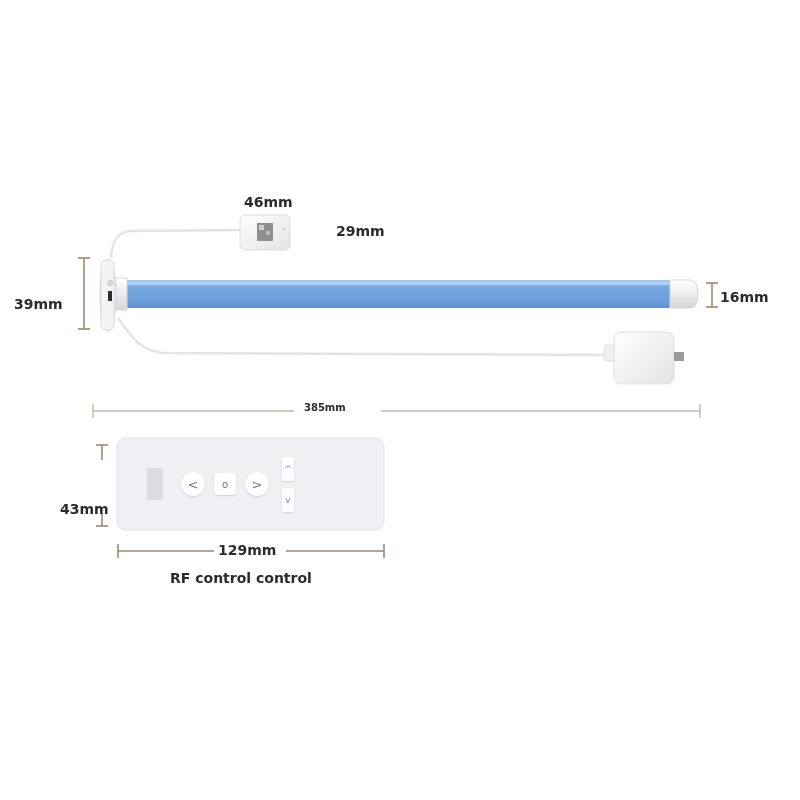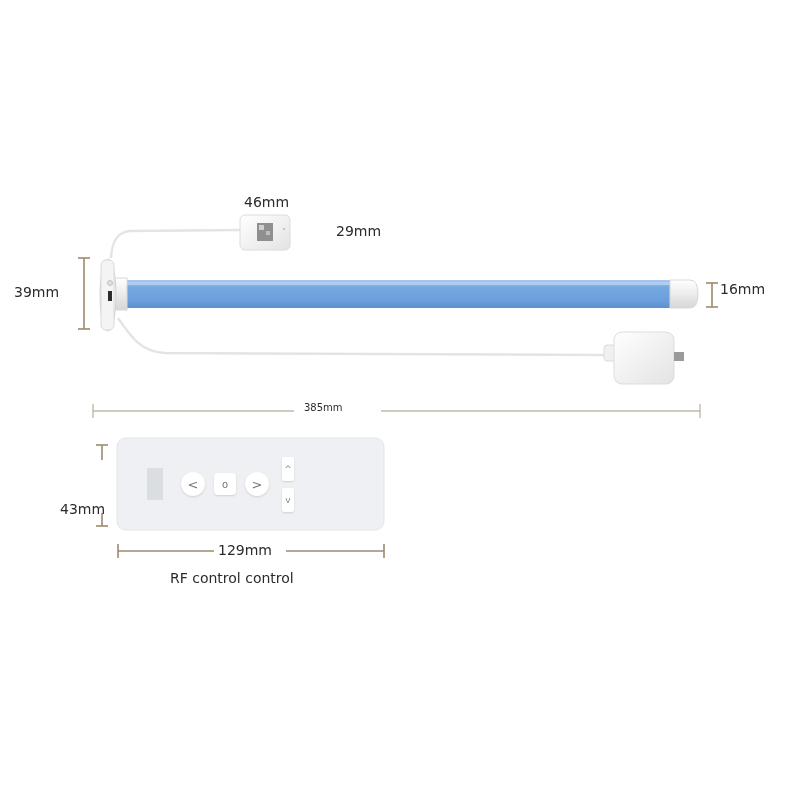--- a/index.html
+++ b/index.html
@@ -1,19 +1,19 @@
 <!DOCTYPE html>
 <html><head>
   <meta charset="utf-8">
   <style>
     html, body { margin: 0; padding: 0; background: #ffffff; }
     body { width: 800px; height: 800px; position: relative; overflow: hidden;
            font-family: "DejaVu Sans", sans-serif; color: #2a2a2a; }
     .abs { position: absolute; }
-    .label { font-size: 14px; color: #2b2b2b; white-space: nowrap; }
+    .label { font-size: 14px; color: #2b2b2b; white-space: nowrap; font-weight: bold; }
     svg { position: absolute; left: 0; top: 0; }
   </style>
 </head>
 <body>
 
 <svg width="800" height="800" viewBox="0 0 800 800">
   <defs>
     <linearGradient id="tubeGrad" x1="0" y1="0" x2="0" y2="1">
       <stop offset="0" stop-color="#a9c9ef"></stop>
       <stop offset="0.25" stop-color="#77a9e0"></stop>
@@ -112,18 +112,18 @@
 </div>
 <div class="abs" style="left:282px;top:457px;width:12px;height:24px;border-radius:2px;background:#ffffff;box-shadow:0 1px 2px #d0d0d0;display:flex;align-items:center;justify-content:center;font-size:9px;color:#888;">
   <span>^</span>
 </div>
 <div class="abs" style="left:282px;top:488px;width:12px;height:24px;border-radius:2px;background:#ffffff;box-shadow:0 1px 2px #d0d0d0;display:flex;align-items:center;justify-content:center;font-size:9px;color:#888;">
   <span>v</span>
 </div>
 
 <div class="abs label" style="left:244px;top:194px;">46mm</div>
 <div class="abs label" style="left:300px;top:223px;margin-left:36px;">29mm</div>
-<div class="abs label" style="left:14px;top:284px;text-align:center;">39mm</div>
-<div class="abs label" style="left:720px;top:281px;">16mm</div>
+<div class="abs label" style="left:14px;top:296px;text-align:center;">39mm</div>
+<div class="abs label" style="left:720px;top:289px;">16mm</div>
 <div class="abs label" style="left:304px;top:402px;font-size:10px;">385mm</div>
 <div class="abs label" style="left:60px;top:501px;">43mm</div>
 <div class="abs label" style="left:218px;top:542px;">129mm</div>
 <div class="abs label" style="left:170px;top:570px;">RF control control</div>
 
 </body></html>

